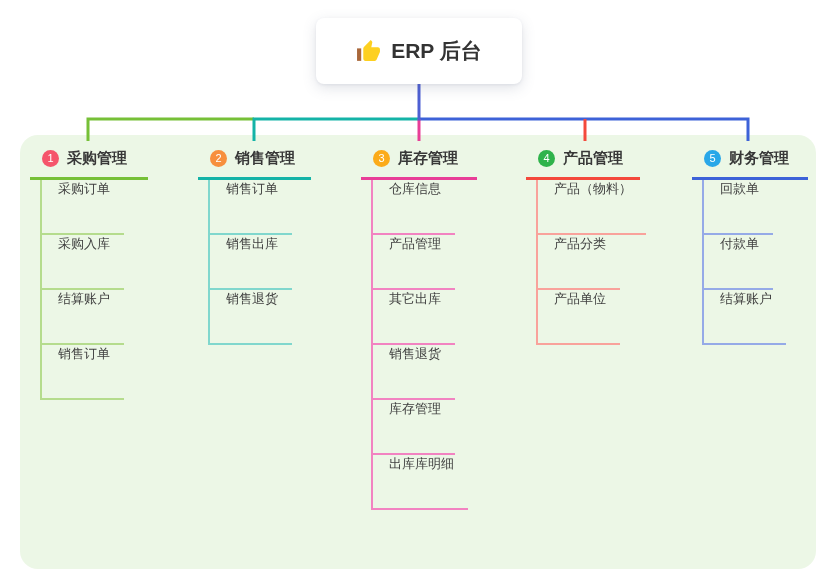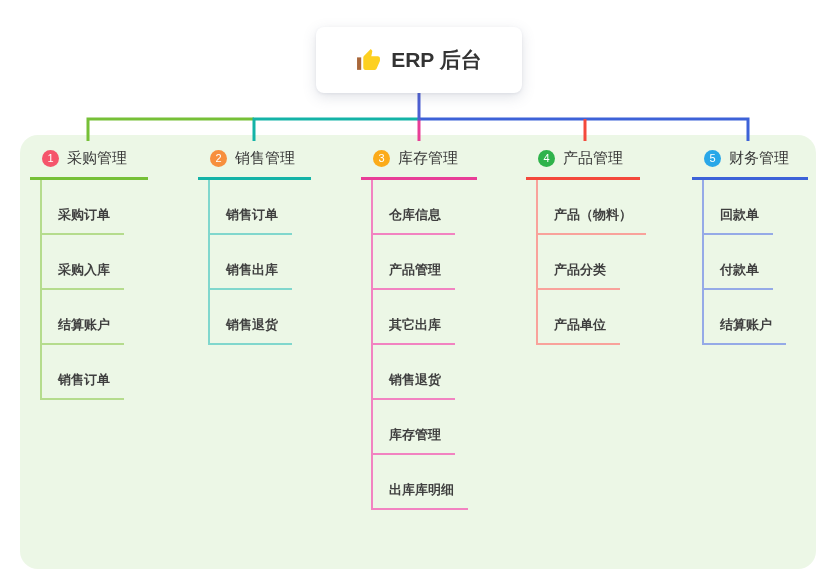--- a/index.html
+++ b/index.html
@@ -1,34 +1,34 @@
 <!DOCTYPE html>
 <html><head>
 <meta charset="utf-8">
 <style>
   html,body{margin:0;padding:0;background:#fff;}
   body{font-family:"Liberation Sans","DejaVu Sans",sans-serif;}
   #stage{position:relative;width:839px;height:588px;background:#ffffff;overflow:hidden;}
   #panel{position:absolute;left:20px;top:135px;width:796px;height:434px;
          background:#ecf7e6;border-radius:18px;}
   #connectors{position:absolute;left:0;top:0;pointer-events:none;}
-  #root-node{position:absolute;left:316px;top:27px;width:206px;height:66px;background:#fff;
+  #root-node{position:absolute;left:316px;top:18px;width:206px;height:66px;background:#fff;
          border-radius:8px;box-shadow:0 4px 14px rgba(90,100,130,.18),0 1px 3px rgba(90,100,130,.10);
          display:flex;align-items:center;justify-content:center;gap:10px;
          font-size:21px;font-weight:600;color:#333;z-index:3;}
   .branch{position:absolute;top:146px;z-index:2;}
   .branch-header{display:flex;align-items:center;gap:8px;height:24px;
          padding:0 0 7px 12px;border-bottom:3px solid var(--line);}
   .badge{flex:0 0 17px;width:17px;height:17px;border-radius:50%;color:#fff;
          font-size:11px;line-height:17px;text-align:center;font-weight:400;}
-  .branch-label{font-size:15px;color:#383838;font-weight:400;white-space:nowrap;}
+  .branch-label{font-size:15px;color:#383838;font-weight:700;white-space:nowrap;}
   .children{margin-left:10px;border-left:2px solid var(--light);}
   .child{height:55px;box-sizing:border-box;width:fit-content;min-width:68px;
-         display:flex;align-items:flex-end;padding:0 14px 9px 16px;
-         border-bottom:2px solid var(--light);font-weight:bold;}
+         display:flex;padding:0 14px 9px 16px;
+         border-bottom:2px solid var(--light);}
   .child span{font-size:13px;color:#3f3f3f;white-space:nowrap;}
   .thumb-icon{display:inline-flex;}
 </style>
 </head>
 <body>
 
 <div id="stage">
   <div id="panel"></div>
 
   <svg id="connectors" width="839" height="588">

